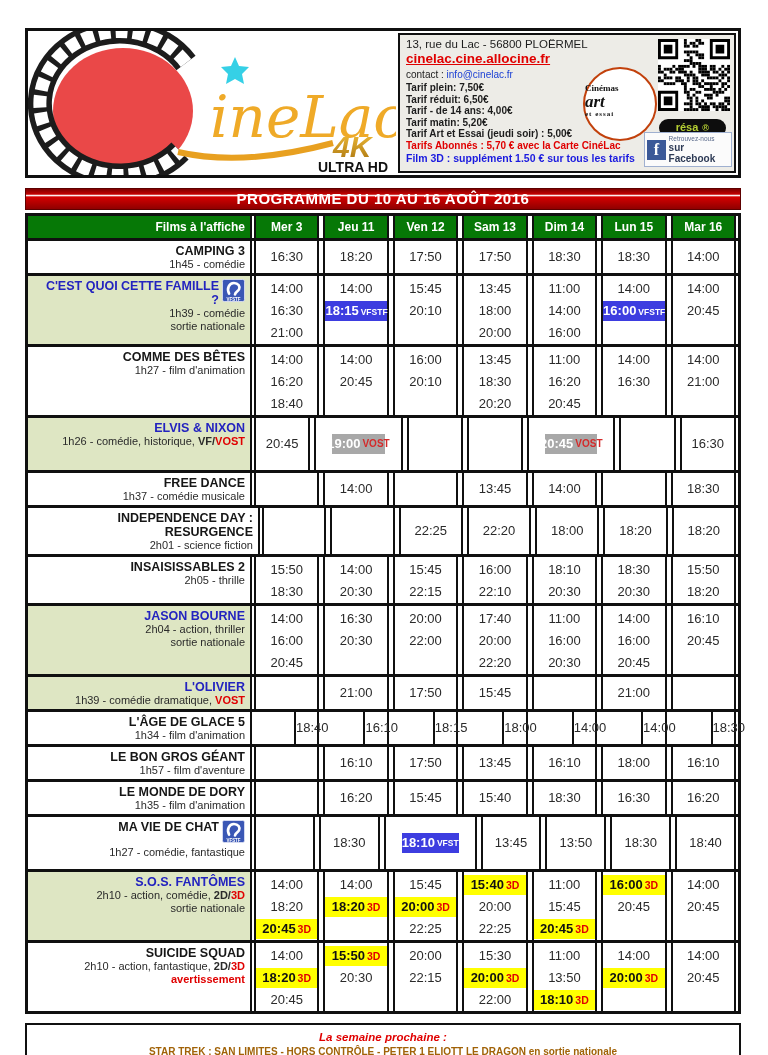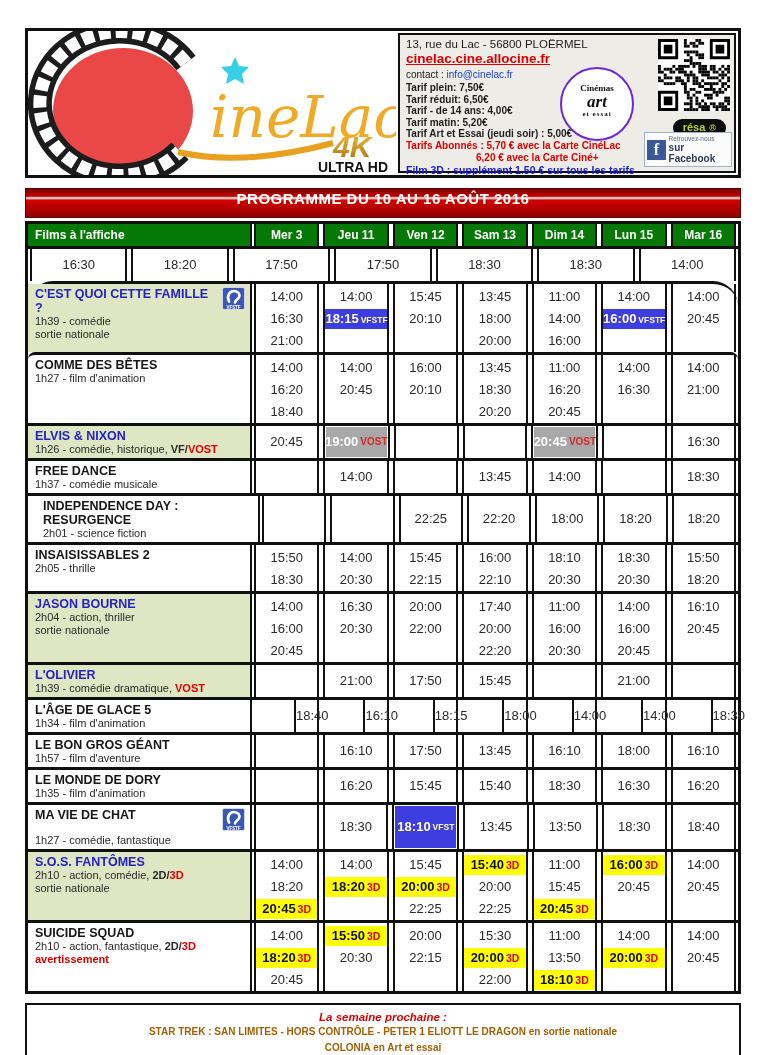--- a/index.html
+++ b/index.html
@@ -17,56 +17,56 @@
   .addr{font-weight:normal;font-size:11.5px;color:#1c1c1c;line-height:13px;}
   .site{display:block;font-weight:bold;font-size:13.5px;color:#e00000;text-decoration:underline;line-height:16px;cursor:pointer;}
   .contact{font-weight:normal;font-size:10px;color:#1c1c1c;line-height:15px;}
   .contact .email{color:#1a3fd4;cursor:pointer;}
   .tarif{font-weight:bold;font-size:10px;color:#1c1c1c;line-height:11.5px;white-space:nowrap;}
   .sub1,.sub2{font-weight:bold;font-size:10px;color:#e00000;line-height:12px;white-space:nowrap;position:relative;z-index:3;}
   .sub2{padding-left:70px;}
   .film3d{font-weight:bold;font-size:10.5px;color:#1a1adf;line-height:13px;white-space:nowrap;position:relative;z-index:3;}
 
   .qr{position:absolute;top:4px;right:4px;width:72px;height:72px;background:#fff;}
-  .artessai{position:absolute;top:32px;right:100px;width:74px;height:74px;border-radius:50%;
-            border:2px solid #6d28d9;background:#fff;box-sizing:border-box;text-align:center;
+  .artessai{position:absolute;top:32px;right:77px;width:74px;height:74px;border-radius:50%;
+            border:2px solid #c2410c;background:#fff;box-sizing:border-box;
             font-family:"Liberation Serif",serif;z-index:2;padding-top:14px;}
   .ae1{font-size:9px;font-weight:bold;color:#111;line-height:10px;}
   .ae2{font-size:17px;font-weight:bold;color:#111;line-height:17px;font-style:italic;}
   .ae3{font-size:7px;font-weight:bold;color:#111;line-height:8px;letter-spacing:1px;}
   .resa{position:absolute;top:84px;right:8px;background:#0d0d0d;border-radius:9px;
-        color:#b5cf33;font-weight:bold;font-size:11px;padding:3px 10px;line-height:11px;cursor:pointer;}
+        color:#b5cf33;font-weight:bold;font-size:11px;padding:3px 17px;line-height:11px;cursor:pointer;}
   .resa .resa-r{font-size:9px;margin-left:4px;}
   .fb{position:absolute;right:2px;bottom:4px;width:88px;background:#fbfbfb;border:1px solid #9fb0d0;
       display:flex;align-items:center;padding:2px;box-sizing:border-box;cursor:pointer;}
   .fb-f{width:20px;height:20px;background:#3b5998;color:#fff;font-weight:bold;font-size:16px;
         text-align:center;line-height:20px;font-family:"Liberation Serif",serif;}
   .fb-text{margin-left:3px;}
   .fb1{font-size:6.5px;color:#5a6a8a;line-height:7px;}
   .fb2{font-size:10px;font-weight:bold;color:#2d3a55;line-height:11px;}
 
   
-  .banner{margin-top:10px;height:30px;border:1px solid #5d0000;box-sizing:border-box;
+  .banner{margin-top:10px;height:22px;border:1px solid #5d0000;box-sizing:border-box;
           background:linear-gradient(180deg,#7e0000 0%,#c30000 26%,#ffffff 32%,#d40000 40%,#8f0000 100%);
           color:#fff;font-weight:bold;font-size:15px;text-align:center;line-height:20px;letter-spacing:.5px;}
 
   
   .ptable{margin-top:3px;border:3px solid #101010;background:#fff;}
   .prow{display:flex;background:#fff;align-items:stretch;box-sizing:border-box;}
   .prow + .prow{border-top:3px solid #101010;}
-  .tcell{width:224px;box-sizing:border-box;border-right:2px solid #101010;padding:3px 5px 2px 7px;}
+  .tcell{width:224px;box-sizing:border-box;border-right:2px solid #101010;padding:3px 5px 2px 7px;text-align:right;}
   .prow.green .tcell{background:#dee6c3;}
   .phead{height:22px;}
   .phead .tcell{background:#067806;color:#fff;font-weight:bold;font-size:12px;line-height:16px;}
   .dcell{flex:1;margin:0 2px;border-left:2px solid #101010;border-right:2px solid #101010;
          display:flex;flex-direction:column;align-items:center;box-sizing:border-box;padding-top:2px;min-width:0;}
   .phead .dcell{background:#067806;color:#fff;font-weight:bold;font-size:12px;
                 justify-content:center;padding-top:0;text-align:center;line-height:22px;}
   .dcell.center{padding-top:0;justify-content:center;}
-  .dcell.fillcell{padding:1px;}
+  .dcell.fillcell{padding:16px;}
 
   .ftitle{display:flex;align-items:flex-start;gap:3px;font-size:12.5px;font-weight:bold;
           color:#161616;line-height:14px;}
   .ftitle .name{flex:1;}
   .ftitle.blue .name{color:#2323bf;}
   .fsub{font-size:11px;color:#2a2a2a;line-height:13px;}
   .fsub .red{color:#e00000;}
   .fsub .bold{font-weight:bold;}
 
   .show{width:100%;height:20px;line-height:20px;margin:1px 0;text-align:center;
@@ -114,21 +114,20 @@
       <div class="info-panel">
         <div class="addr">13, rue du Lac - 56800 PLOËRMEL</div>
         <a class="site">cinelac.cine.allocine.fr</a>
         <div class="contact"><span>contact : </span><span class="email">info@cinelac.fr</span></div>
         <div class="tarif">Tarif plein: 7,50€</div>
         <div class="tarif">Tarif réduit: 6,50€</div>
         <div class="tarif">Tarif - de 14 ans: 4,00€</div>
         <div class="tarif">Tarif matin: 5,20€</div>
         <div class="tarif">Tarif Art et Essai (jeudi soir) : 5,00€</div>
         <div class="sub1">Tarifs Abonnés : 5,70 € avec la Carte CinéLac</div>
-        <div class="sub2">6,20 € avec la Carte Ciné+</div>
         <div class="film3d">Film 3D : supplément 1.50 € sur tous les tarifs</div>
 
         <svg class="qr" viewBox="0 0 25 25">
           <rect width="25" height="25" fill="#fff"></rect>
           <path fill="#000" d="M0 0h7v7h-7z M18 0h7v7h-7z M0 18h7v7h-7z"></path>
           <path fill="#fff" d="M1 1h5v5h-5z M19 1h5v5h-5z M1 19h5v5h-5z"></path>
           <path fill="#000" d="M2 2h3v3h-3z M20 2h3v3h-3z M2 20h3v3h-3z"></path>
           <g class="mods" fill="#000">
               <rect x="9" y="0" width="1" height="1"></rect>
               <rect x="13" y="0" width="1" height="1"></rect>
@@ -364,20 +363,26 @@
       <div class="dcell">Mer 3</div>
           <div class="dcell">Jeu 11</div>
           <div class="dcell">Ven 12</div>
           <div class="dcell">Sam 13</div>
           <div class="dcell">Dim 14</div>
           <div class="dcell">Lun 15</div>
           <div class="dcell">Mar 16</div>
         </div>
 
     <div class="prow" style="min-height: 35px;">
+          <div class="tcell">
+            <div class="ftitle">
+              <span class="name">CAMPING 3</span>
+            </div>
+            <div class="fsub"><span>1h45 - comédie</span></div>
+          </div>
           <div class="dcell center">
             <div class="show"><span class="time">16:30</span></div>
           </div>
           <div class="dcell center">
             <div class="show"><span class="time">18:20</span></div>
           </div>
           <div class="dcell center">
             <div class="show"><span class="time">17:50</span></div>
           </div>
           <div class="dcell center">
@@ -386,21 +391,21 @@
           <div class="dcell center">
             <div class="show"><span class="time">18:30</span></div>
           </div>
           <div class="dcell center">
             <div class="show"><span class="time">18:30</span></div>
           </div>
           <div class="dcell center">
             <div class="show"><span class="time">14:00</span></div>
           </div>
         </div>
-        <div class="prow green" style="min-height: 66px; border-radius: 25px;">
+        <div class="prow green" style="min-height: 66px;">
           <div class="tcell">
             <div class="ftitle blue">
               <span class="name">C'EST QUOI CETTE FAMILLE ?</span>
               <span><svg viewBox="0 0 26 26" width="23" height="23">
                   <rect x="0.5" y="0.5" width="25" height="25" rx="2" fill="#3a57b5" stroke="#dfe3f5"></rect>
                   <path d="M8 16.5 C5 10.5 8.2 4.5 13.5 4.5 C18.3 4.5 20.8 8.3 19.3 11.6 C18.1 14.2 15.2 14.6 14.7 17.5" fill="none" stroke="#fff" stroke-width="3" stroke-linecap="round"></path>
                   <text x="13" y="24.8" text-anchor="middle" font-size="5" font-weight="bold" fill="#fff" font-family="Liberation Sans, sans-serif">VFSTF</text>
                 </svg></span>
             </div>
             <div class="fsub"><span>1h39 - comédie</span></div>
@@ -431,21 +436,21 @@
           </div>
           <div class="dcell">
             <div class="show"><span class="time">14:00</span></div>
             <div class="show hl-blue"><span class="time">16:00</span><span class="tag">VFSTF</span></div>
           </div>
           <div class="dcell">
             <div class="show"><span class="time">14:00</span></div>
             <div class="show"><span class="time">20:45</span></div>
           </div>
         </div>
-        <div class="prow" style="min-height: 66px; border-radius: 7px;">
+        <div class="prow" style="min-height: 66px;">
           <div class="tcell">
             <div class="ftitle">
               <span class="name">COMME DES BÊTES</span>
             </div>
             <div class="fsub"><span>1h27 - film d'animation</span></div>
           </div>
           <div class="dcell">
             <div class="show"><span class="time">14:00</span></div>
             <div class="show"><span class="time">16:20</span></div>
             <div class="show"><span class="time">18:40</span></div>

